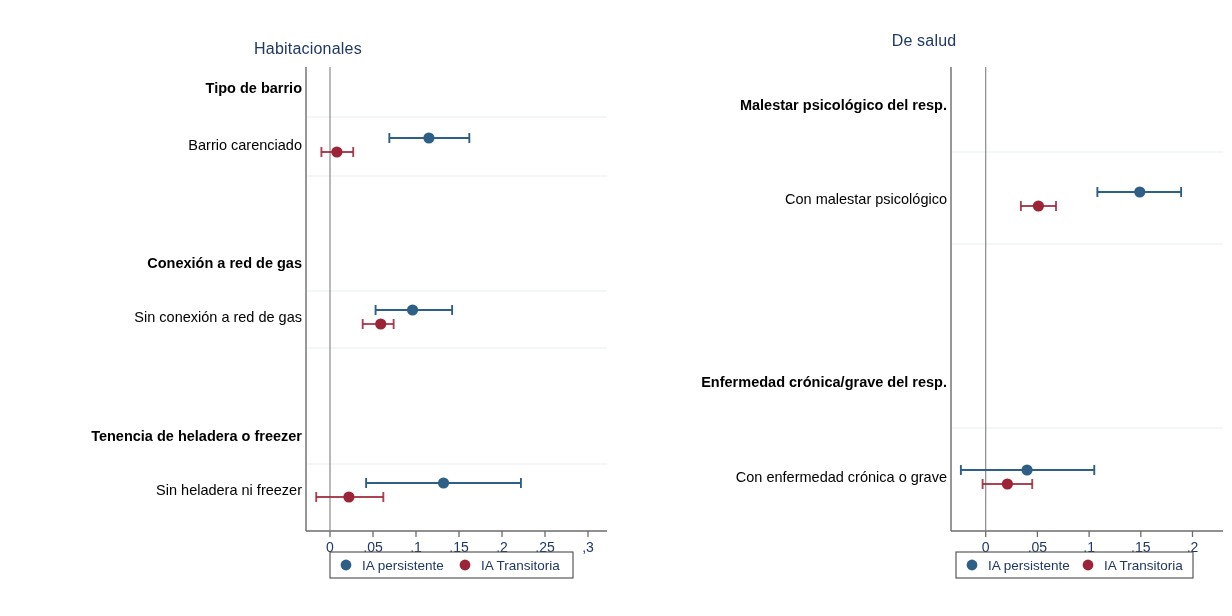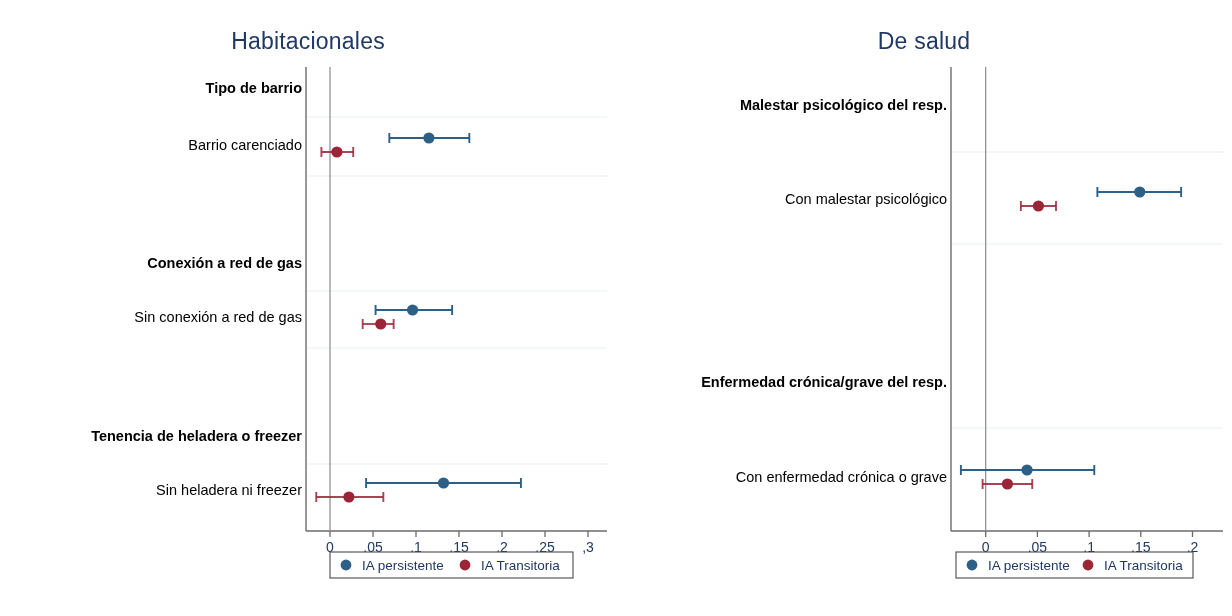--- a/index.html
+++ b/index.html
@@ -1,21 +1,21 @@
 <!DOCTYPE html>
 <html><head>
 <meta charset="utf-8">
 <style>
   html,body{margin:0;padding:0;background:#ffffff;}
   body{width:1232px;height:616px;font-family:"Liberation Sans",sans-serif;overflow:hidden;}
   .wrap{position:relative;width:1232px;height:616px;background:#fff;}
   .panel{position:absolute;top:0;height:616px;}
   #panel-left{left:0;width:616px;}
   #panel-right{left:616px;width:616px;}
-  .ptitle{position:absolute;width:100%;text-align:center;font-size:23px;color:#1f3864;letter-spacing:.2px;white-space:nowrap;}
+  .ptitle{position:absolute;width:100%;text-align:center;font-size:16px;color:#1f3864;letter-spacing:.2px;white-space:nowrap;margin-top:12px;}
   svg{display:block;}
   text{font-family:"Liberation Sans",sans-serif;}
   .tick-lbl{font-size:14px;fill:#1f3864;}
   .cat-lbl{font-size:14.5px;fill:#000;}
   .grp-lbl{font-size:14.5px;fill:#000;font-weight:bold;}
   .leg-lbl{font-size:13.5px;fill:#1f3864;}
   .spine{stroke:#6b6b6b;stroke-width:1.4;}
   .zeroline{stroke:#8a8a8a;stroke-width:1.2;}
   .grid{stroke:#e8f0f0;stroke-width:1.1;}
   .legendbox{fill:#ffffff;stroke:#4a4a4a;stroke-width:1.1;}
@@ -94,21 +94,21 @@
         </g>
         <rect x="330" y="552" width="243" height="26" class="legendbox"></rect>
         <circle cx="346" cy="565" r="5.4" fill="#2e5f87"></circle>
         <text x="362" y="570" class="leg-lbl">IA persistente</text>
         <circle cx="465" cy="565" r="5.4" fill="#9c2437"></circle>
         <text x="481" y="570" class="leg-lbl">IA Transitoria</text>
       </svg>
   </div>
 
   <div class="panel" id="panel-right">
-    <div class="ptitle" style="top:28px;left:0;">De salud</div>
+    <div class="ptitle" style="top:20px;left:0;">De salud</div>
     <svg id="svg-right" width="616" height="616">
         <line x1="336" x2="607" y1="152" y2="152" class="grid"></line>
         <line x1="336" x2="607" y1="244" y2="244" class="grid"></line>
         <line x1="336" x2="607" y1="428" y2="428" class="grid"></line>
         <line x1="335" x2="335" y1="67" y2="531" class="spine"></line>
         <line x1="335" x2="607" y1="531" y2="531" class="spine"></line>
         <line x1="369.7" x2="369.7" y1="67" y2="531" class="zeroline"></line>
         <line x1="369.7" x2="369.7" y1="531" y2="537" stroke="#6b6b6b" stroke-width="1.3"></line>
         <text x="369.7" y="552" text-anchor="middle" class="tick-lbl">0</text>
         <line x1="421.4" x2="421.4" y1="531" y2="537" stroke="#6b6b6b" stroke-width="1.3"></line>

